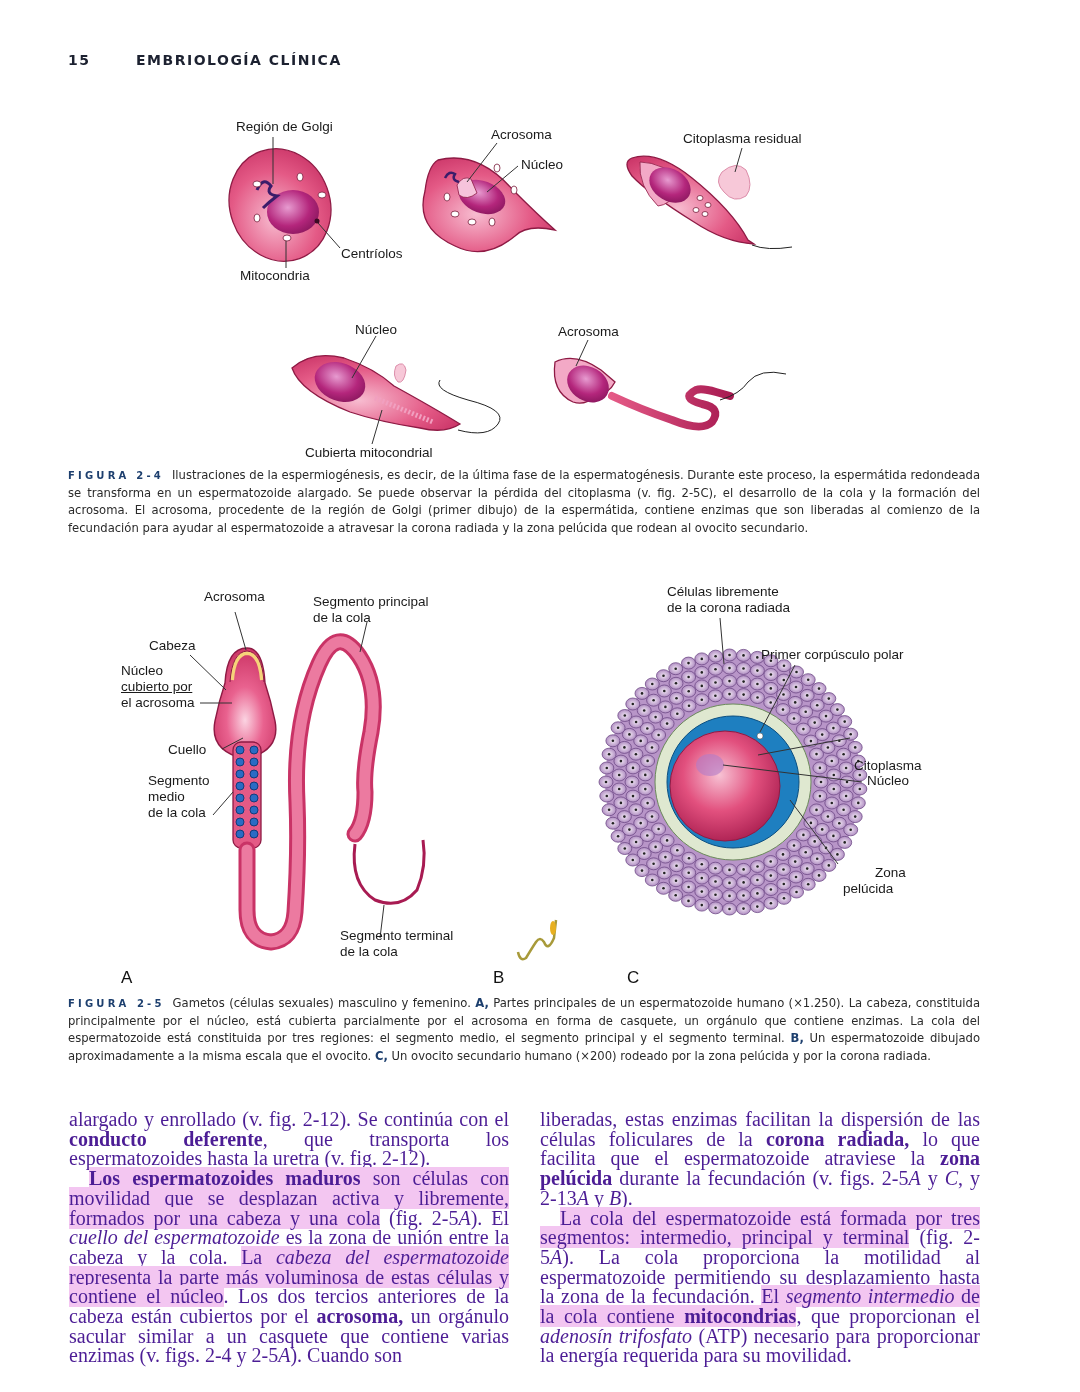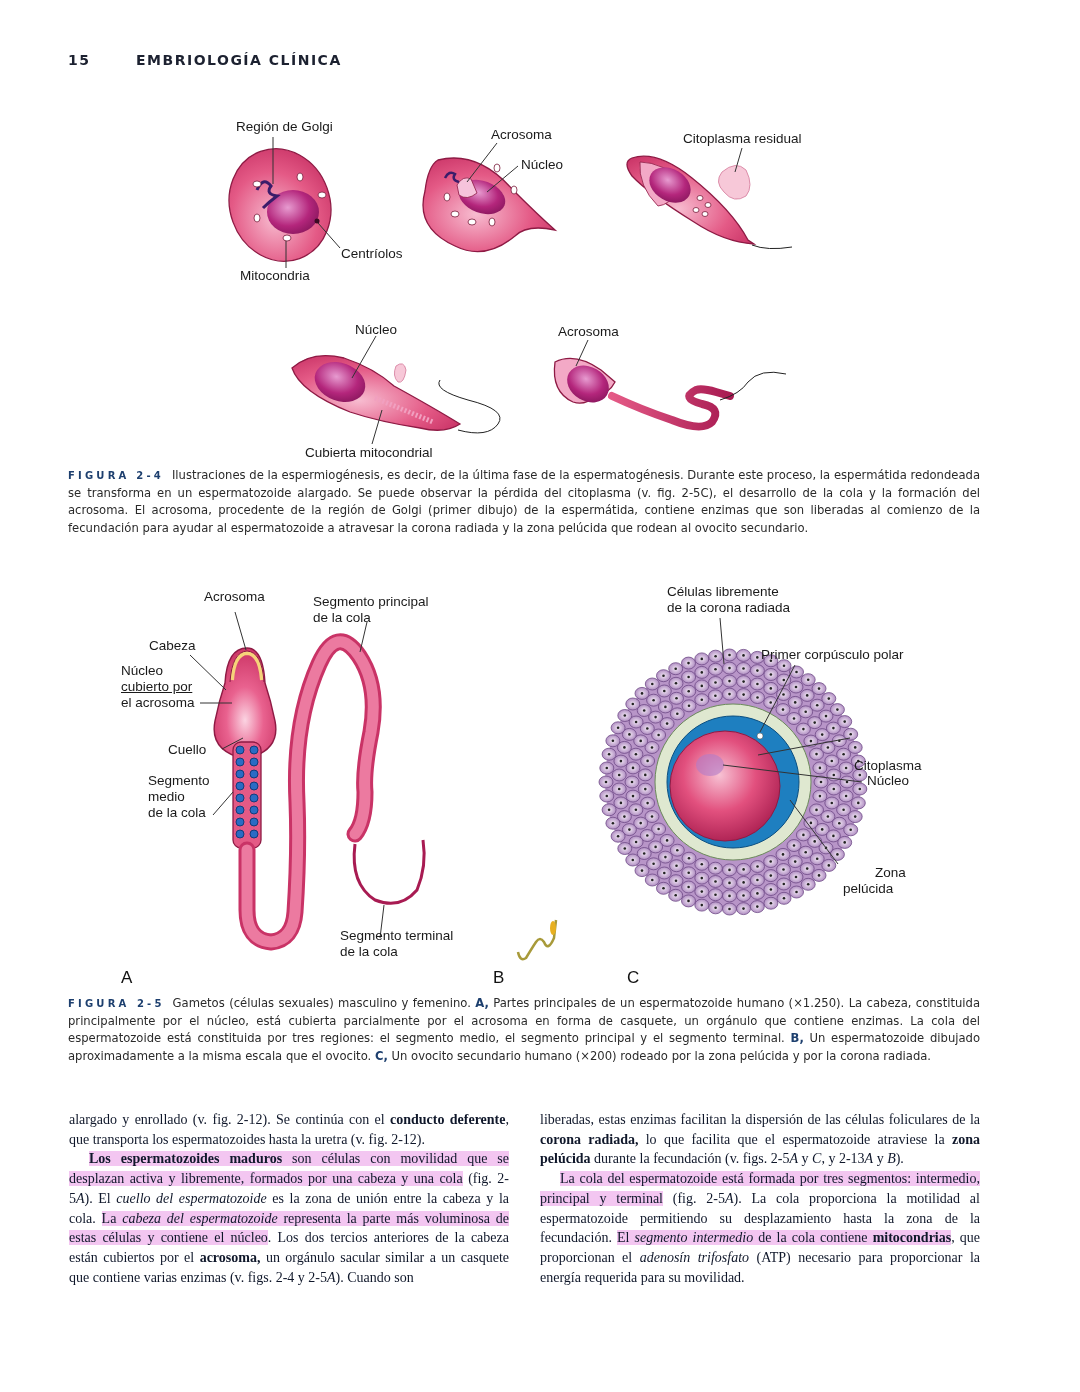--- a/index.html
+++ b/index.html
@@ -5,21 +5,21 @@
   html,body{margin:0;padding:0;background:#fff;}
   body{width:1080px;height:1392px;position:relative;overflow:hidden;font-family:"Liberation Sans",sans-serif;color:#222;}
   .abs{position:absolute;}
   .runhead{top:52px;left:68px;font-family:"DejaVu Sans",sans-serif;font-weight:bold;font-size:14px;letter-spacing:1.5px;color:#1c2130;}
   .runhead .pg{position:absolute;left:0;top:0;}
   .runhead .title{position:absolute;left:68px;top:0;white-space:nowrap;}
   .lbl{font-family:"Liberation Sans",sans-serif;font-size:13.5px;color:#1a1a1a;line-height:16px;white-space:nowrap;}
   .caption{left:68px;width:912px;font-family:"DejaVu Sans",sans-serif;font-size:11.6px;line-height:17.5px;color:#2a2a2a;text-align:justify;}
   .caption .fig{font-weight:bold;color:#1d3f6e;letter-spacing:3.2px;font-size:10px;margin-right:8px;}
   .caption b{color:#1d3f6e;}
-  .body-col{top:1110px;width:440px;font-family:"Liberation Serif",serif;font-size:14px;line-height:19.7px;color:#0f172a;text-align:justify;}
+  .body-col{top:1110px;width:440px;font-family:"Liberation Serif",serif;font-size:20px;line-height:19.7px;color:#4c1d95;text-align:justify;}
   .body-col p{margin:0;}
   .body-col .ind{text-indent:20px;}
   .hl{background:#f3c6f1;}
   .panel-letter{font-family:"Liberation Sans",sans-serif;font-size:17px;color:#111;}
   svg{position:absolute;overflow:visible;}
 </style>
 </head>
 <body>
 
 <div class="abs runhead">

